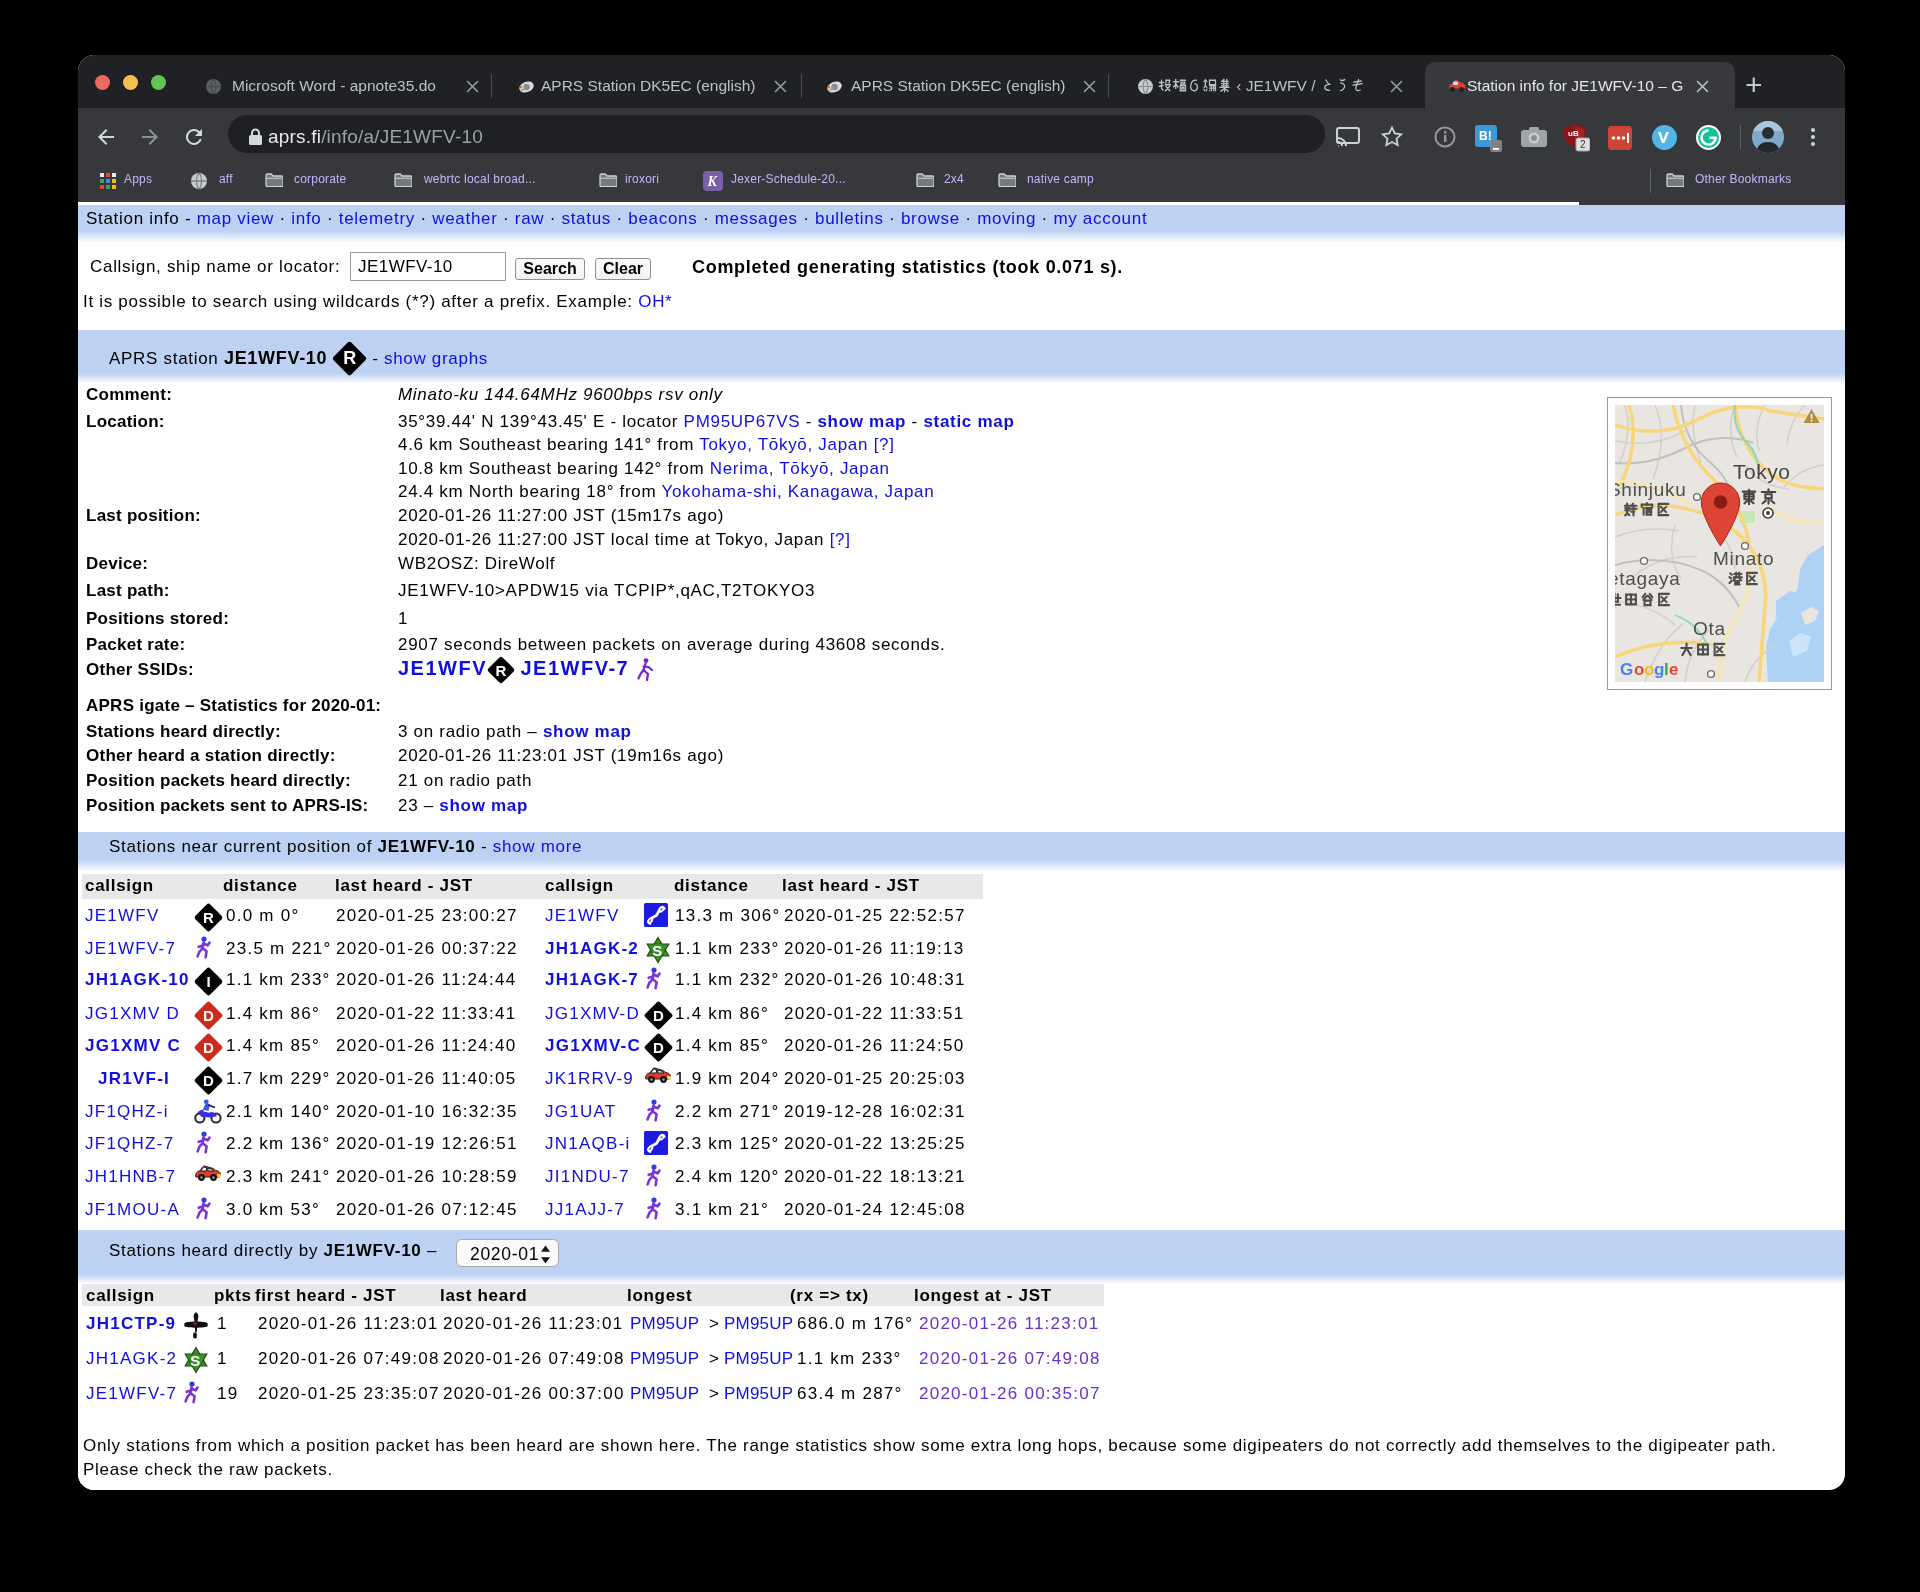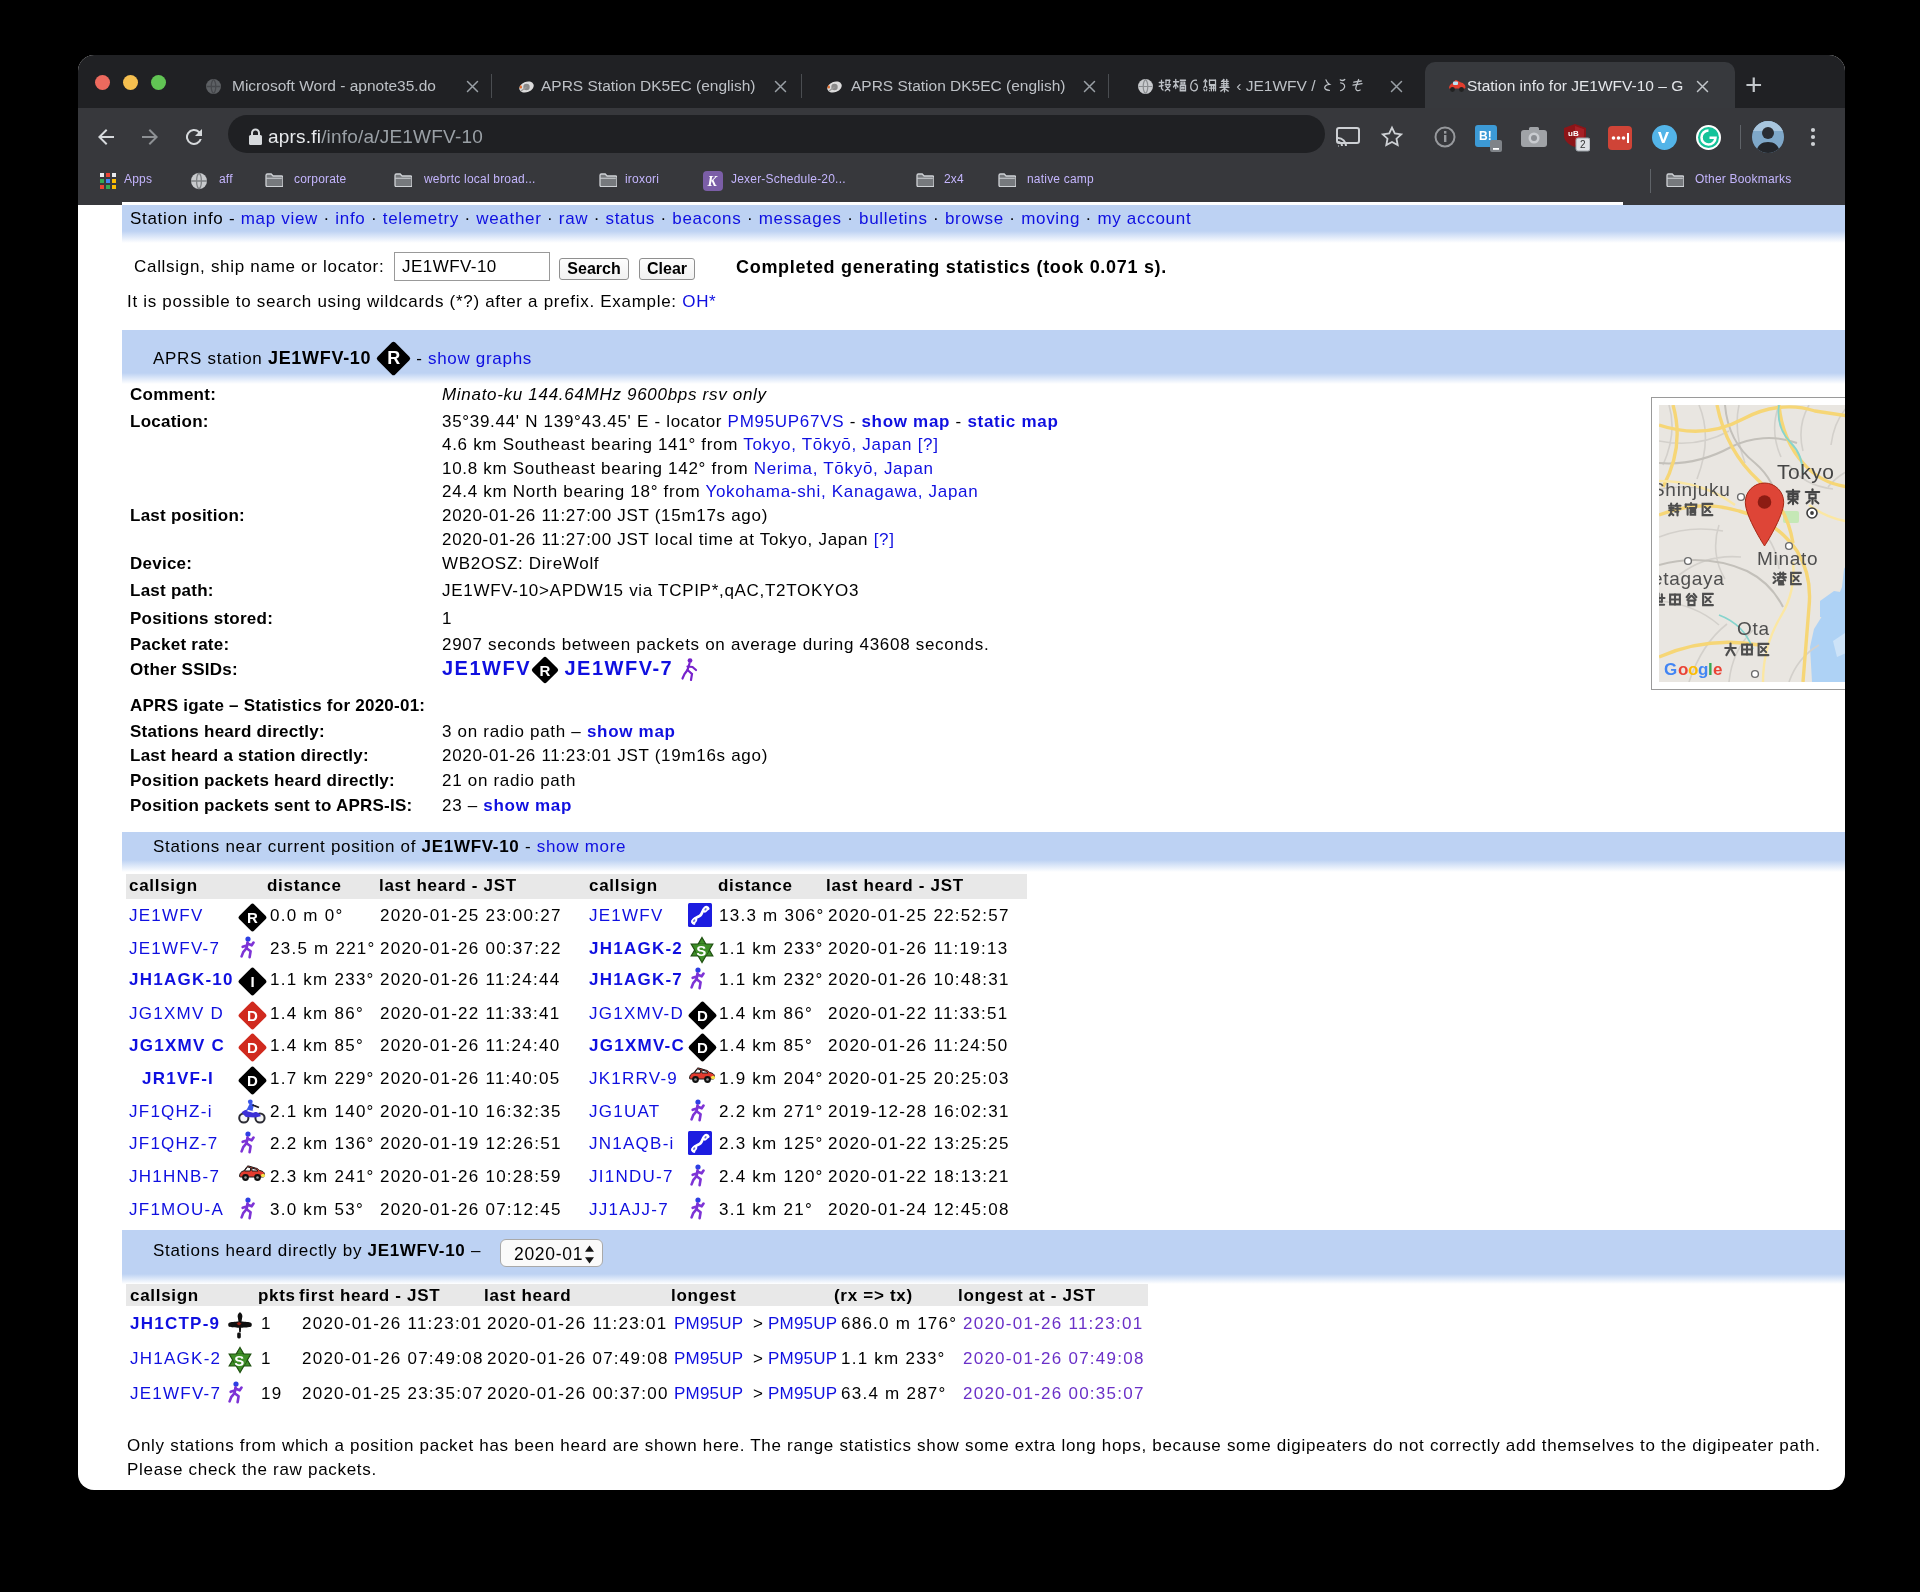--- a/index.html
+++ b/index.html
@@ -13,21 +13,21 @@
   .tabx{position:absolute;top:21.5px;font-size:17px;color:#9aa0a6;}
   .tabsep{position:absolute;top:19px;width:1px;height:24px;background:#4a4d51;}
   .fav{position:absolute;top:23px;width:17px;height:17px;}
   #activetab{position:absolute;left:1347px;top:7px;width:310px;height:46px;background:#37393d;border-radius:10px 10px 0 0;}
   #toolbar{position:absolute;left:0;top:53px;width:1767px;height:52px;background:#37383c;}
   #urlpill{position:absolute;left:150px;top:7px;width:1097px;height:38px;border-radius:19px;background:#1f2023;}
   #bookbar{position:absolute;left:0;top:105px;width:1767px;height:45px;background:#37383c;}
   .bk{position:absolute;top:12px;font-size:12px;color:#c4b5fd;white-space:nowrap;letter-spacing:.2px;}
   .folder{position:absolute;top:13px;width:18px;height:14px;}
   
-  #page{position:absolute;left:0;top:147px;width:1501px;height:1288px;background:#fff;color:#000;font-size:17px;letter-spacing:.7px;margin-left:44px;}
+  #page{position:absolute;left:0;top:147px;width:1501px;height:1288px;background:#fff;color:#000;font-size:17px;letter-spacing:.7px;}
   .band{position:absolute;left:0;width:1767px;background:#bdd2f3;}
   .fade{position:absolute;left:0;width:1767px;background:linear-gradient(#bdd2f3,#fff);}
   a{color:#0f0fe0;text-decoration:none;}
   a.vis{color:#6a30c8;}
   .b{font-weight:bold;}
   .abs{position:absolute;white-space:nowrap;}
   .lbl{position:absolute;left:8px;font-weight:bold;white-space:nowrap;letter-spacing:.25px;}
   .val{position:absolute;left:320px;white-space:nowrap;}
   .dia{display:inline-block;position:relative;width:26px;height:26px;vertical-align:middle;}
   .dia .dq{position:absolute;left:3.5px;top:3.5px;width:19px;height:19px;transform:rotate(45deg);border-radius:2.5px;}
@@ -344,21 +344,21 @@
           <g stroke="#7722cc" stroke-width="2.2" fill="none" stroke-linecap="round">
             <circle cx="11" cy="3.6" r="2.4" fill="#7722cc" stroke="none"></circle>
             <path d="M10.5 6.5L8.5 13l4.5 4-1 6"></path>
             <path d="M8.5 9.5l5 .5 3.5 3M8.5 13l-3 4-2 4.5"></path>
           </g>
         </svg></div>
 
     <div class="lbl" style="top:494px;">APRS igate – Statistics for 2020-01:</div>
     <div class="lbl" style="top:519.5px;">Stations heard directly:</div>
       <div class="val" style="top:519.5px;">3 on radio path – <a class="b">show map</a></div>
-    <div class="lbl" style="top:544px;">Last heard a station directly:</div>
+    <div class="lbl" style="top:544px;">Other heard a station directly:</div>
       <div class="val" style="top:544px;">2020-01-26 11:23:01 JST (19m16s ago)</div>
     <div class="lbl" style="top:569px;">Position packets heard directly:</div>
       <div class="val" style="top:569px;">21 on radio path</div>
     <div class="lbl" style="top:594px;">Position packets sent to APRS-IS:</div>
       <div class="val" style="top:594px;">23 – <a class="b">show map</a></div>
 
     <div class="abs" style="left:1529px;top:195px;width:225px;height:293px;background:#fff;border:1px solid #9a9a9a;"></div>
     <div id="mapbox" class="abs" style="left:1537px;top:203px;width:209px;height:277px;"><svg width="209" height="277" viewBox="0 0 209 277">
 <rect width="209" height="277" fill="#e9e6e1"></rect>
 

